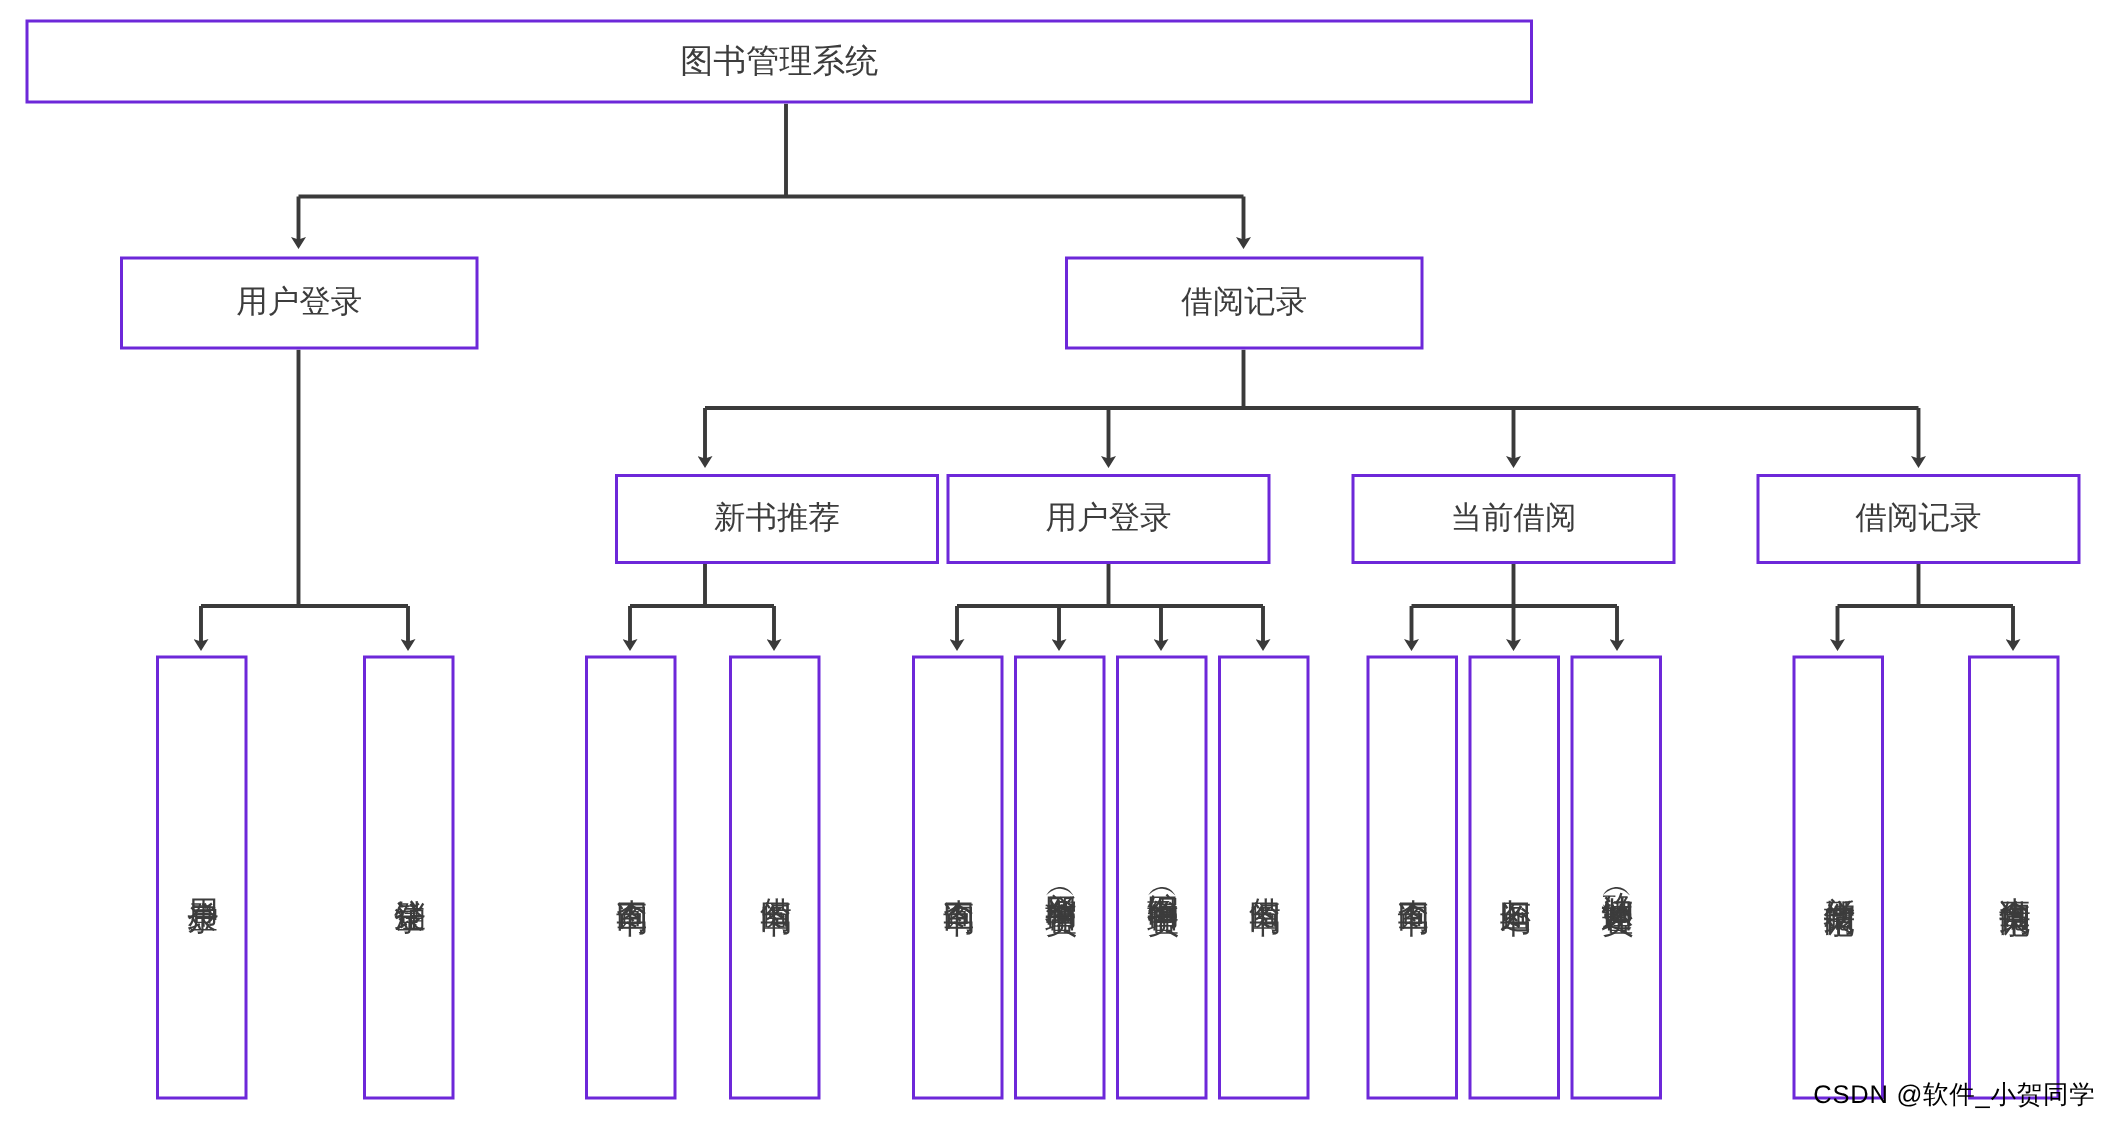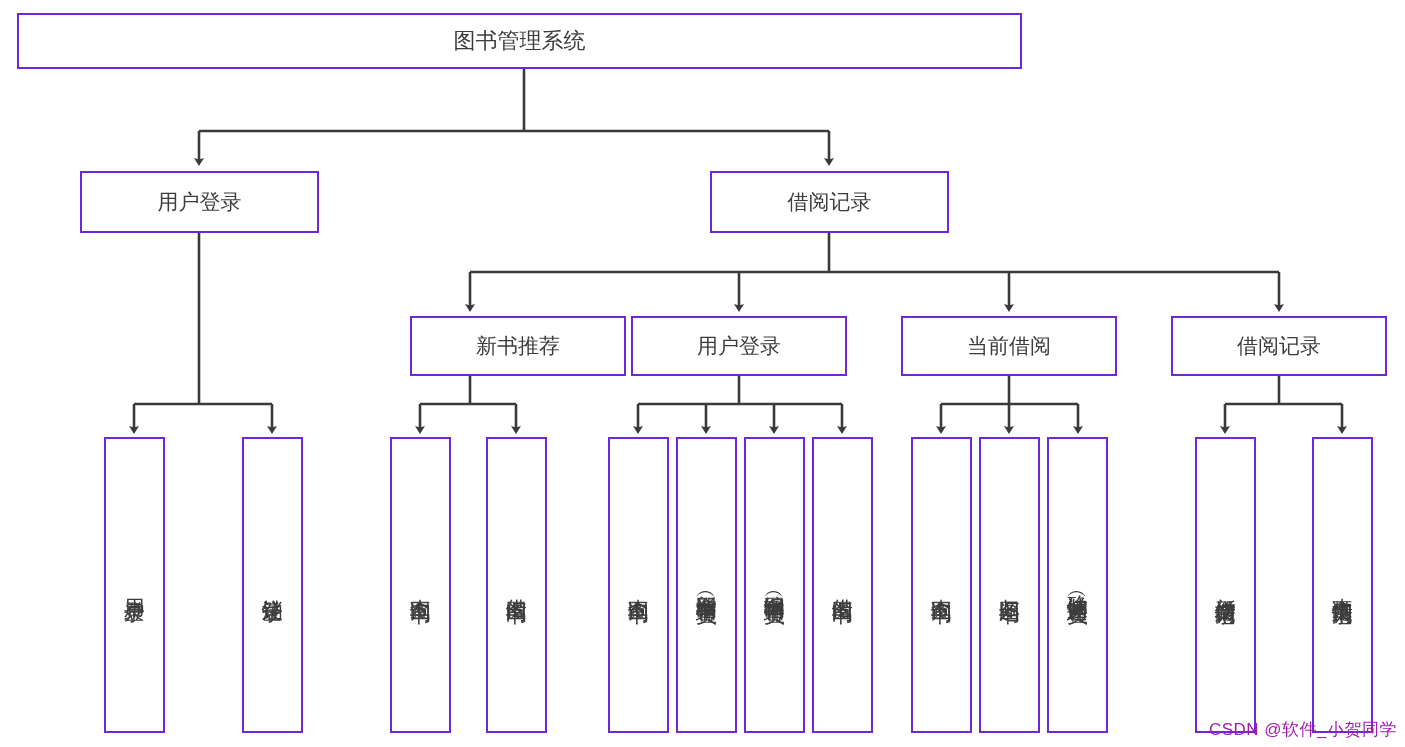--- a/index.html
+++ b/index.html
@@ -58,21 +58,21 @@
     writing-mode: vertical-rl;
     text-orientation: upright;
     letter-spacing: 1.5px;
     white-space: nowrap;
   }
   .watermark {
     position: absolute;
     right: 8px;
     bottom: 6px;
     font-size: 17px;
-    color: #a21caf;
+    color: #000000;
     letter-spacing: 0.5px;
     white-space: nowrap;
   }
 </style>
 </head>
 <body>
 
 <div id="diagram-root">
 
   <svg class="connectors" viewBox="0 0 1405 747">

